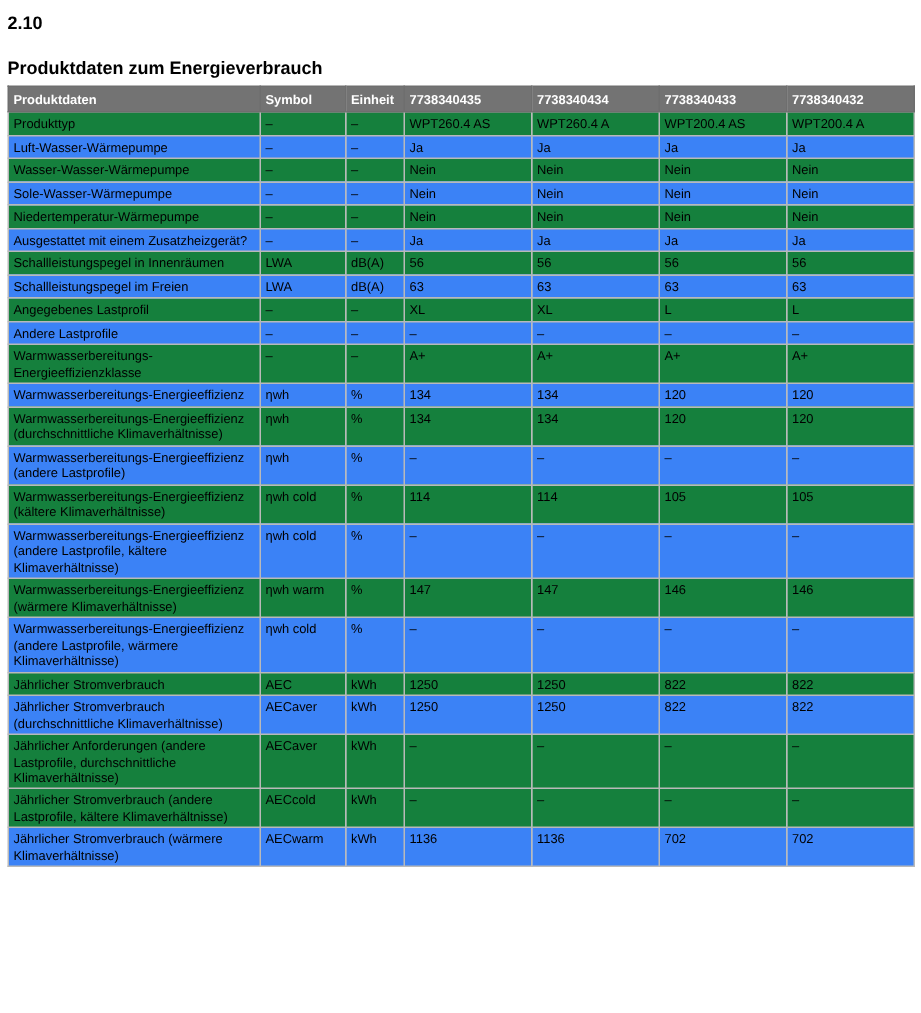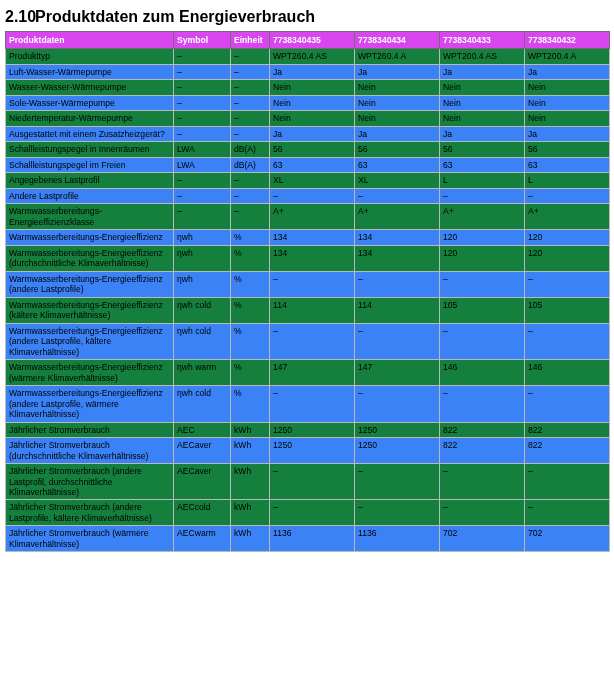--- a/index.html
+++ b/index.html
@@ -18,22 +18,23 @@
     width: 614px;
     height: 675px;
     box-sizing: border-box;
     padding: 6px 5px 0 5px;
     position: relative;
   }
   .section-head {
     display: flex;
     align-items: baseline;
     font-weight: bold;
-    font-size: 16px;
+    font-size: 12px;
     margin: 2px 0 5px 0;
+    flex-direction: column;
   }
   .section-num {
     width: 30px;
     flex: 0 0 30px;
   }
   .section-title {
     flex: 1 1 auto;
   }
   .intro {
     font-size: 9.3px;
@@ -48,21 +49,21 @@
     font-size: 8.6px;
   }
   table.pd th, table.pd td {
     border: 1px solid #b9b9b9;
     padding: 2px 3px 2px 3px;
     vertical-align: top;
     line-height: 1.22;
     word-wrap: break-word;
   }
   table.pd thead th {
-    background: #d946ef;
+    background: #737373;
     color: #ffffff;
     font-weight: bold;
     text-align: left;
     border: 1px solid #6e6e6e;
     padding-top: 3px;
     padding-bottom: 3px;
   }
   col.c-label { width: 168px; }
   col.c-sym   { width: 57px; }
   col.c-unit  { width: 39px; }
@@ -278,21 +279,21 @@
         <tr class="zebra-b">
           <td class="lbl">Jährlicher Stromverbrauch (durchschnittliche Klimaverhältnisse)</td>
           <td>AECaver</td>
           <td>kWh</td>
           <td>1250</td>
           <td>1250</td>
           <td>822</td>
           <td>822</td>
         </tr>
         <tr class="zebra-a">
-          <td class="lbl">Jährlicher Stromverbrauch (andere Lastprofil, durchschnittliche Klimaverhältnisse)</td>
+          <td class="lbl">Jährlicher Anforderungen (andere Lastprofile, durchschnittliche Klimaverhältnisse)</td>
           <td>AECaver</td>
           <td>kWh</td>
           <td>–</td>
           <td>–</td>
           <td>–</td>
           <td>–</td>
         </tr>
         <tr class="zebra-a">
           <td class="lbl">Jährlicher Stromverbrauch (andere Lastprofile, kältere Klimaverhältnisse)</td>
           <td>AECcold</td>

